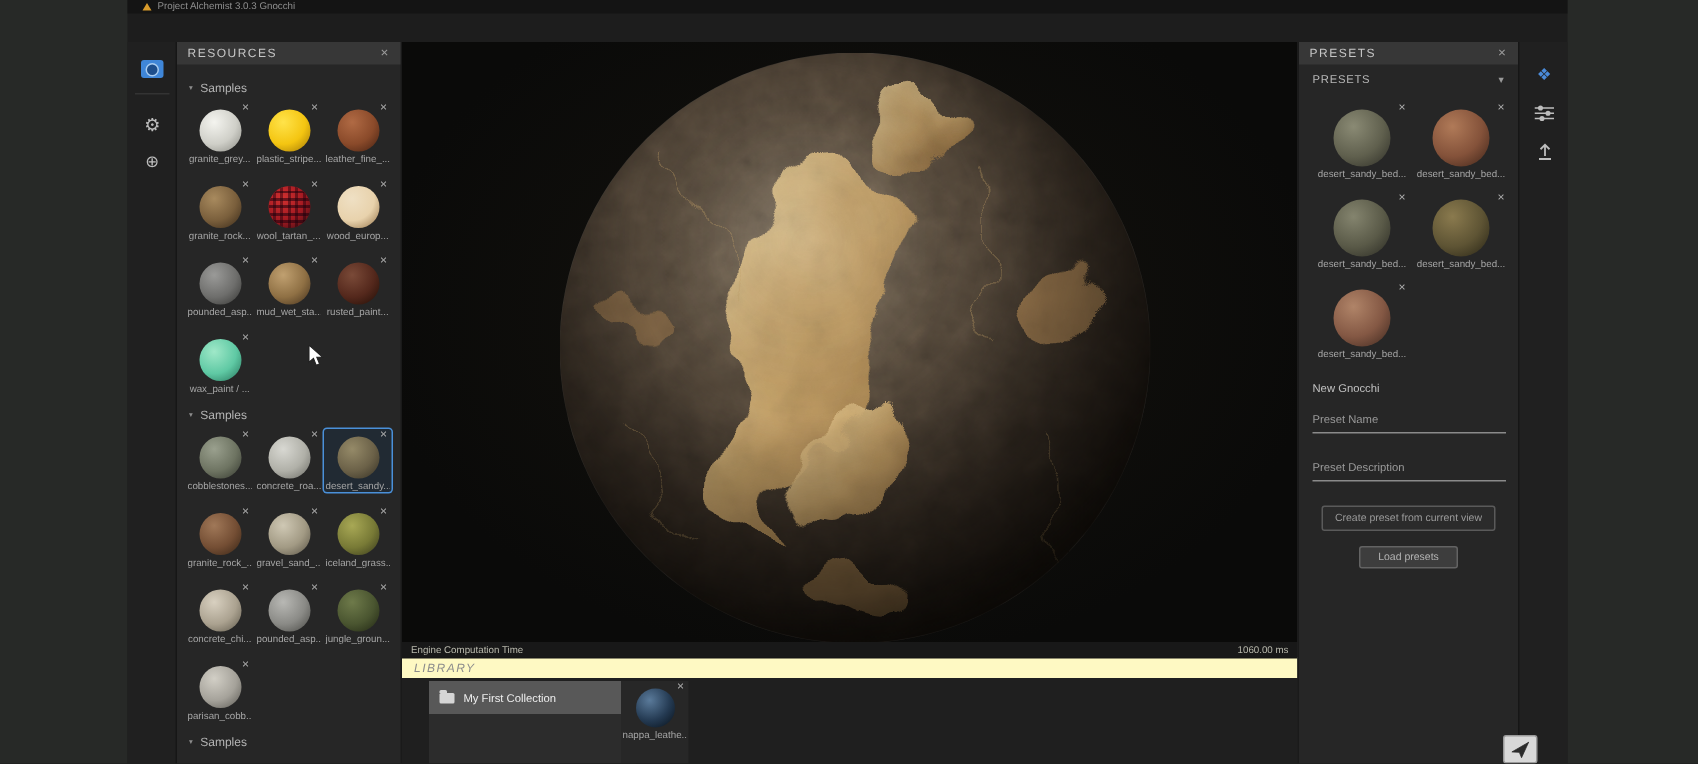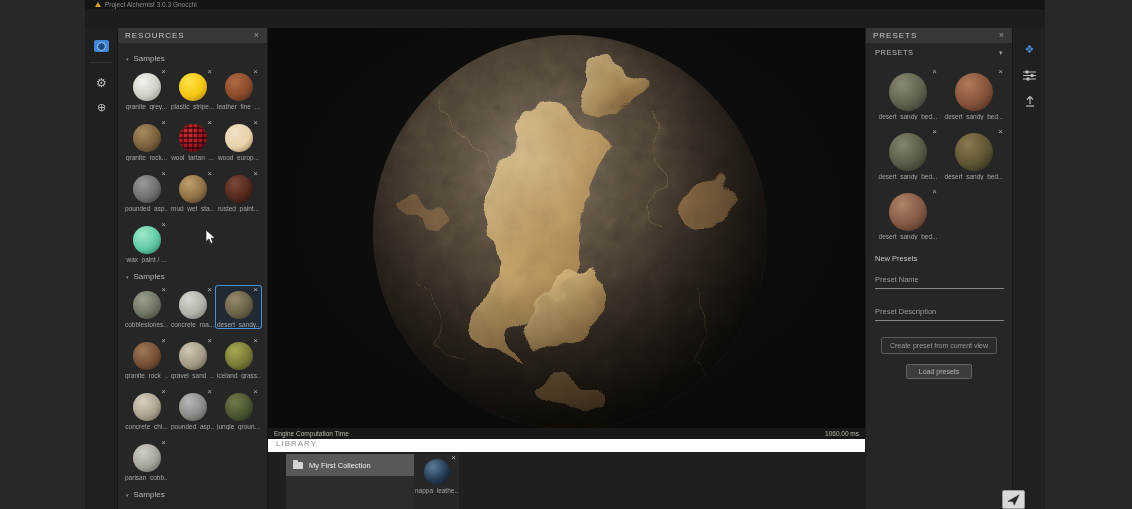--- a/index.html
+++ b/index.html
@@ -58,22 +58,22 @@
 
   
   .viewport { position:absolute; left:183px; top:28px; width:597px; height:400px;
     background:radial-gradient(ellipse at 50% 45%, #15130e 0%, #0a0a09 75%); }
   .status-bar { position:absolute; left:183px; top:428px; width:597px; height:10px; background:#181818;
     display:flex; justify-content:space-between; align-items:center; padding:0 6px;
     font-size:6.5px; color:#b9b9ad; }
 
   
   .library { position:absolute; left:183px; top:438px; width:597px; height:71px; background:#1f1f1f; }
-  .library-header { height:14px; background:#ffffff; font-size:8px; letter-spacing:1px; color:#8c8c8c;
-    display:flex; padding-left:8px; border-top:1px solid #151515; }
+  .library-header { height:14px; background:#fef9c3; font-size:8px; letter-spacing:1px; color:#8c8c8c;
+    display:flex; align-items:center; padding-left:8px; border-top:1px solid #151515;font-style:italic; }
   .library-body { position:relative; height:57px; }
   .collection-col { position:absolute; left:18px; top:2px; width:138px; height:55px; background:#2c2c2c; }
   .collection-item { height:22px; background:#585858; display:flex; align-items:center; gap:6px; padding:0 7px;
     color:#efefef; font-size:7.5px; }
   .folder-icon { width:10px; height:7px; background:#d5d5d5; border-radius:1px; position:relative; flex:none; }
   .folder-icon::before { content:""; position:absolute; top:-2px; left:0; width:5px; height:2px; background:#d5d5d5; border-radius:1px 1px 0 0; }
   .lib-tile-holder { position:absolute; left:146px; top:2px; }
   .lib-tile-holder .tile { background:#272727; height:55px; }
 
   
@@ -365,21 +365,21 @@
           <span class="x">×</span>
           <div class="sphere" style="height: 38px; width: 38px; background: radial-gradient(circle at 35% 30%, rgb(138, 122, 78) 0%, rgb(94, 84, 52) 55%, rgb(44, 40, 24) 95%);"></div>
           <div class="lbl">desert_sandy_bed...</div>
         </div>
         <div class="tile">
           <span class="x">×</span>
           <div class="sphere" style="height: 38px; width: 38px; background: radial-gradient(circle at 35% 30%, rgb(176, 132, 104) 0%, rgb(132, 88, 68) 55%, rgb(68, 44, 34) 95%);"></div>
           <div class="lbl">desert_sandy_bed...</div>
         </div>
       </div>
-    <div class="np-label">New Presets</div>
+    <div class="np-label">New Gnocchi</div>
     <input class="preset-input" type="text" placeholder="Preset Name" style="">
     <input class="preset-input" type="text" placeholder="Preset Description" style="">
     <button class="btn btn-create">Create preset from current view</button>
     <button class="btn btn-load">Load presets</button>
   </div>
 
   <div class="right-rail">
     <div class="rail-icon">
       <span style="font-size:11px;color:#4a8ad8;">❖</span>
     </div>

